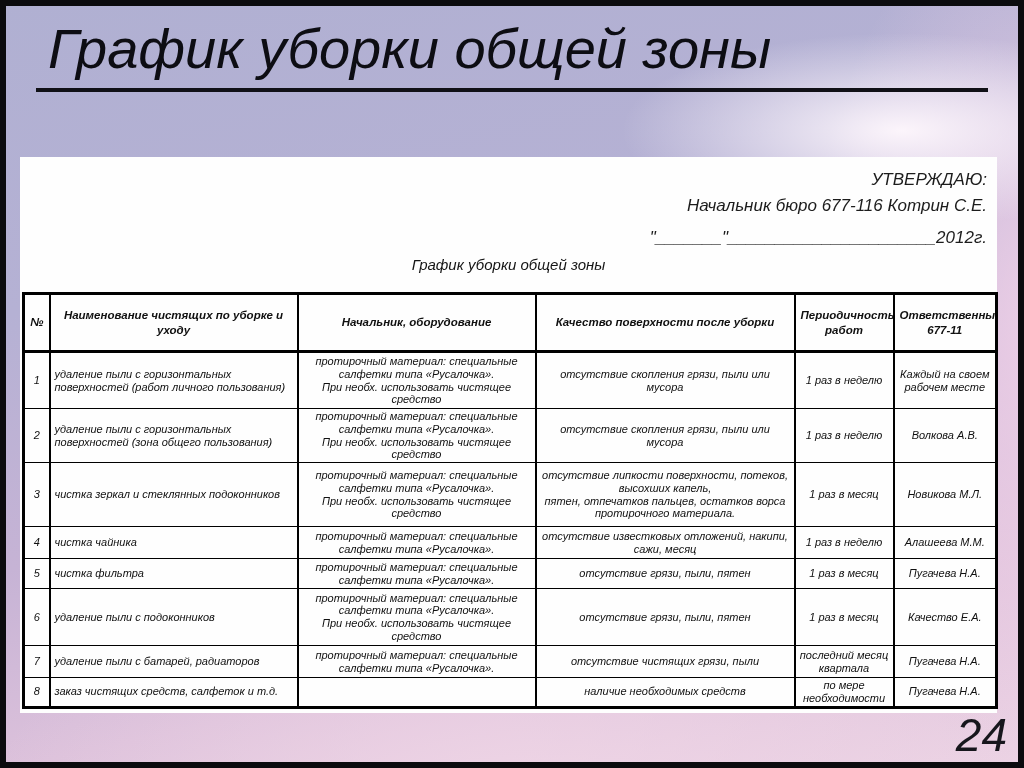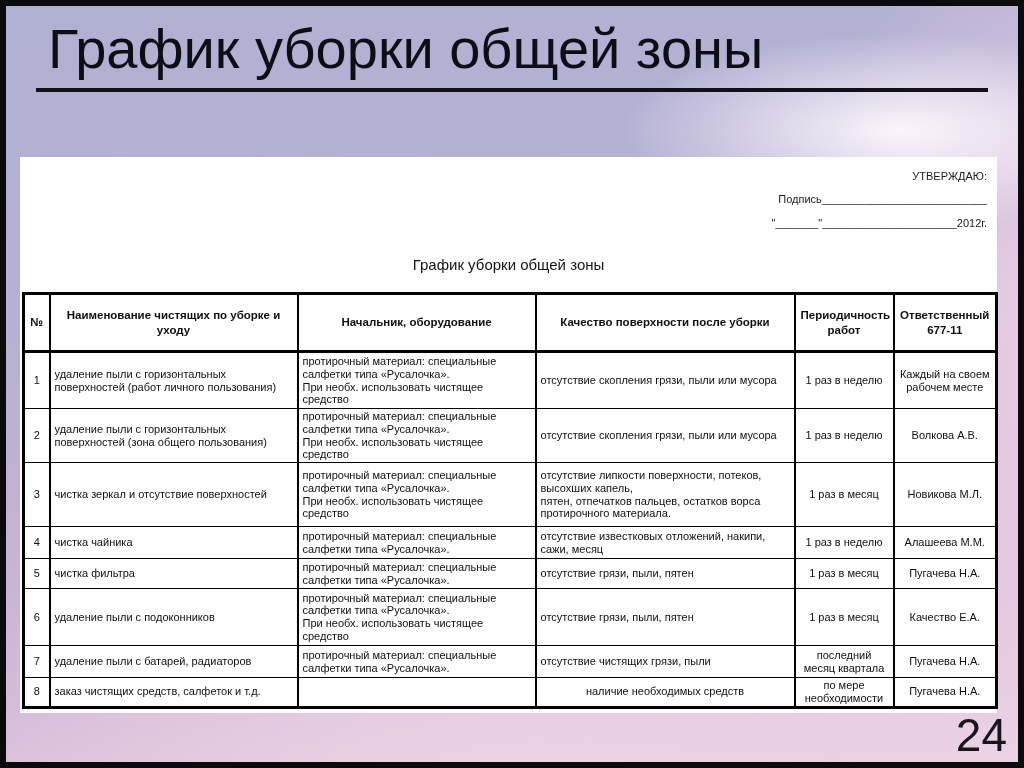--- a/index.html
+++ b/index.html
@@ -4,29 +4,30 @@
 <style>
   html,body { margin:0; padding:0; background:#3a3a3a; }
   .slide {
     position:relative; width:1024px; height:768px; overflow:hidden;
     font-family:"Liberation Sans", sans-serif;
     background:
       radial-gradient(ellipse 430px 150px at 88% 17%, rgba(255,248,253,0.95), rgba(255,248,253,0) 65%),
       radial-gradient(ellipse 340px 620px at 102% 42%, rgba(250,216,236,0.75), rgba(250,216,236,0) 70%),
       radial-gradient(ellipse 700px 300px at 50% 104%, rgba(240,214,230,0.85), rgba(240,214,230,0) 75%),
       linear-gradient(168deg, #b0b0d2 0%, #b5b1d4 32%, #c6b3d5 58%, #dcc1db 78%, #ecd3e4 100%);
+    font-style: italic;
   }
   .frame { position:absolute; inset:0; border:6px solid #0b0b0e; pointer-events:none; z-index:20; }
   .slide-title {
     position:absolute; left:48px; top:16px; font-size:56px; color:#0d0d13;
     letter-spacing:0px; white-space:nowrap;
   }
   .title-rule { position:absolute; left:36px; top:88px; width:952px; height:4px; background:#101016; }
   .doc { position:absolute; left:20px; top:157px; width:977px; height:556px; background:#fefefe; }
-  .approval { position:absolute; top:12px; right:10px; text-align:right; font-size:11px; color:#1c1c1c; line-height:1.35; }
+  .approval { position:absolute; top:12px; right:10px; text-align:right; font-size:17px; color:#1c1c1c; line-height:1.35; }
   .approval .ln { margin-bottom:3px; white-space:pre; }
   .approval .ln-sign { margin-top:8px; }
   .approval .ln-date { margin-top:9px; }
   .doc-subtitle { position:absolute; top:99px; left:0; width:100%; text-align:center; font-size:15px; color:#151515; }
   table.schedule {
     position:absolute; left:2px; top:135px; width:973px;
     border-collapse:collapse; table-layout:fixed;
     font-size:11px; line-height:1.16; color:#101010;
     border:3px solid #000;
   }
@@ -41,37 +42,37 @@
   .schedule thead tr { height:58px; }
   .schedule tbody tr:nth-child(1) { height:57px; }
   .schedule tbody tr:nth-child(2) { height:50px; }
   .schedule tbody tr:nth-child(3) { height:64px; }
   .schedule tbody tr:nth-child(4) { height:32px; }
   .schedule tbody tr:nth-child(5) { height:30px; }
   .schedule tbody tr:nth-child(6) { height:57px; }
   .schedule tbody tr:nth-child(7) { height:32px; }
   .schedule tbody tr:nth-child(8) { height:28px; }
   .schedule td.c { text-align:center; }
-  .schedule td.pre { white-space:pre-line; }
+  .schedule td.pre { white-space:pre-line;text-align:center; }
   .page-num { position:absolute; right:17px; bottom:6px; font-size:46px; color:#16161c; }
 </style>
 </head>
 <body>
 
 <div class="slide">
   <div class="frame"></div>
 
   <div class="slide-title">График уборки общей зоны</div>
   <div class="title-rule"></div>
 
   <div class="doc">
 
     <div class="approval">
       <div class="ln">УТВЕРЖДАЮ:</div>
-      <div class="ln ln-sign">Подпись___________________________</div>
+      <div class="ln">Начальник бюро 677-116 Котрин С.Е.</div>
       <div class="ln ln-date">"_______"______________________2012г.</div>
     </div>
 
     <div class="doc-subtitle">График уборки общей зоны</div>
 
     <table class="schedule">
       <colgroup>
         <col style="width:26px">
           <col style="width:248px">
           <col style="width:238px">
@@ -103,21 +104,21 @@
           <td class="c">2</td>
           <td>удаление пыли с горизонтальных поверхностей (зона общего пользования)</td>
           <td class="pre">протирочный материал: специальные салфетки типа «Русалочка».
 При необх. использовать чистящее средство</td>
           <td class="pre">отсутствие скопления  грязи, пыли или мусора</td>
           <td class="c">1 раз в неделю</td>
           <td class="c">Волкова А.В.</td>
         </tr>
         <tr>
           <td class="c">3</td>
-          <td>чистка зеркал и отсутствие поверхностей</td>
+          <td>чистка зеркал и стеклянных подоконников</td>
           <td class="pre">протирочный материал: специальные салфетки типа «Русалочка».
 При необх. использовать чистящее средство</td>
           <td class="pre">отсутствие липкости поверхности, потеков,
 высохших капель,
 пятен, отпечатков пальцев, остатков ворса
 протирочного материала.</td>
           <td class="c">1 раз в месяц</td>
           <td class="c">Новикова М.Л.</td>
         </tr>
         <tr>

